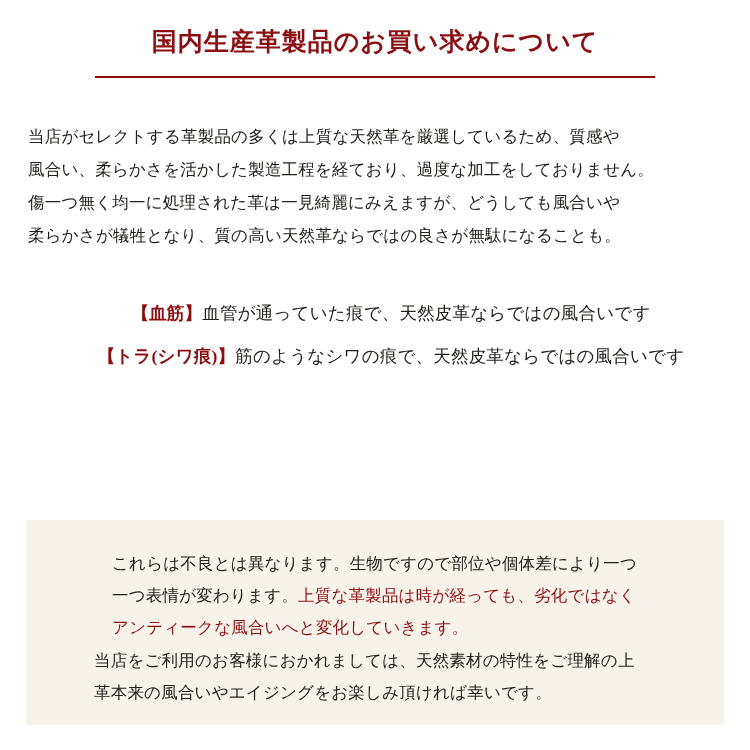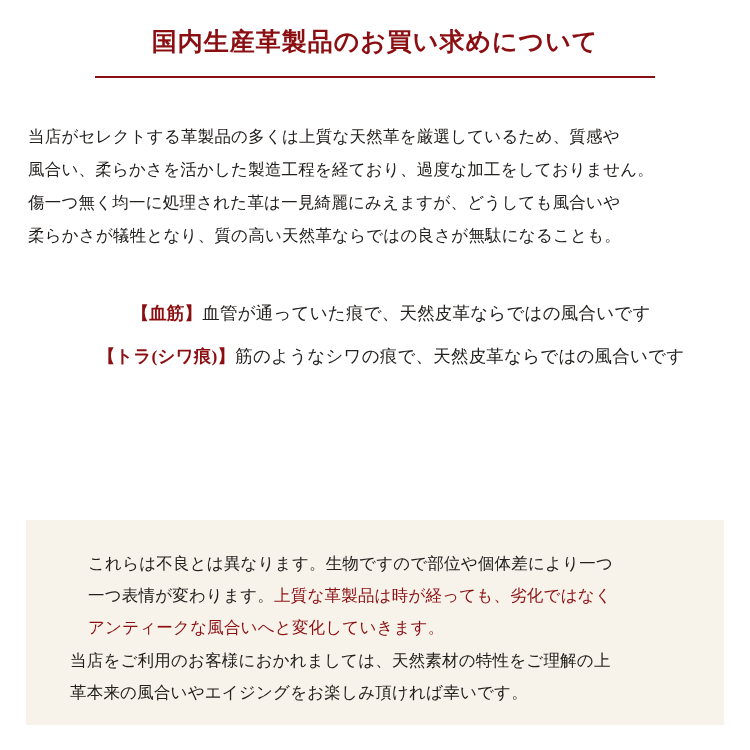--- a/index.html
+++ b/index.html
@@ -87,21 +87,21 @@
 
   
   .note-box {
     position: absolute;
     left: 26px;
     top: 520px;
     width: 698px;
     height: 205px;
     background: #f7f3ea;
     box-sizing: border-box;
-    padding: 28px 44px 0 44px;
+    padding: 28px 44px 0 68px;
   }
   .note-line {
     font-size: 16.5px;
     line-height: 1.95;
     color: #23201e;
     white-space: nowrap;
     letter-spacing: 0.2px;
   }
   .accent {
     color: #8b0f12;

